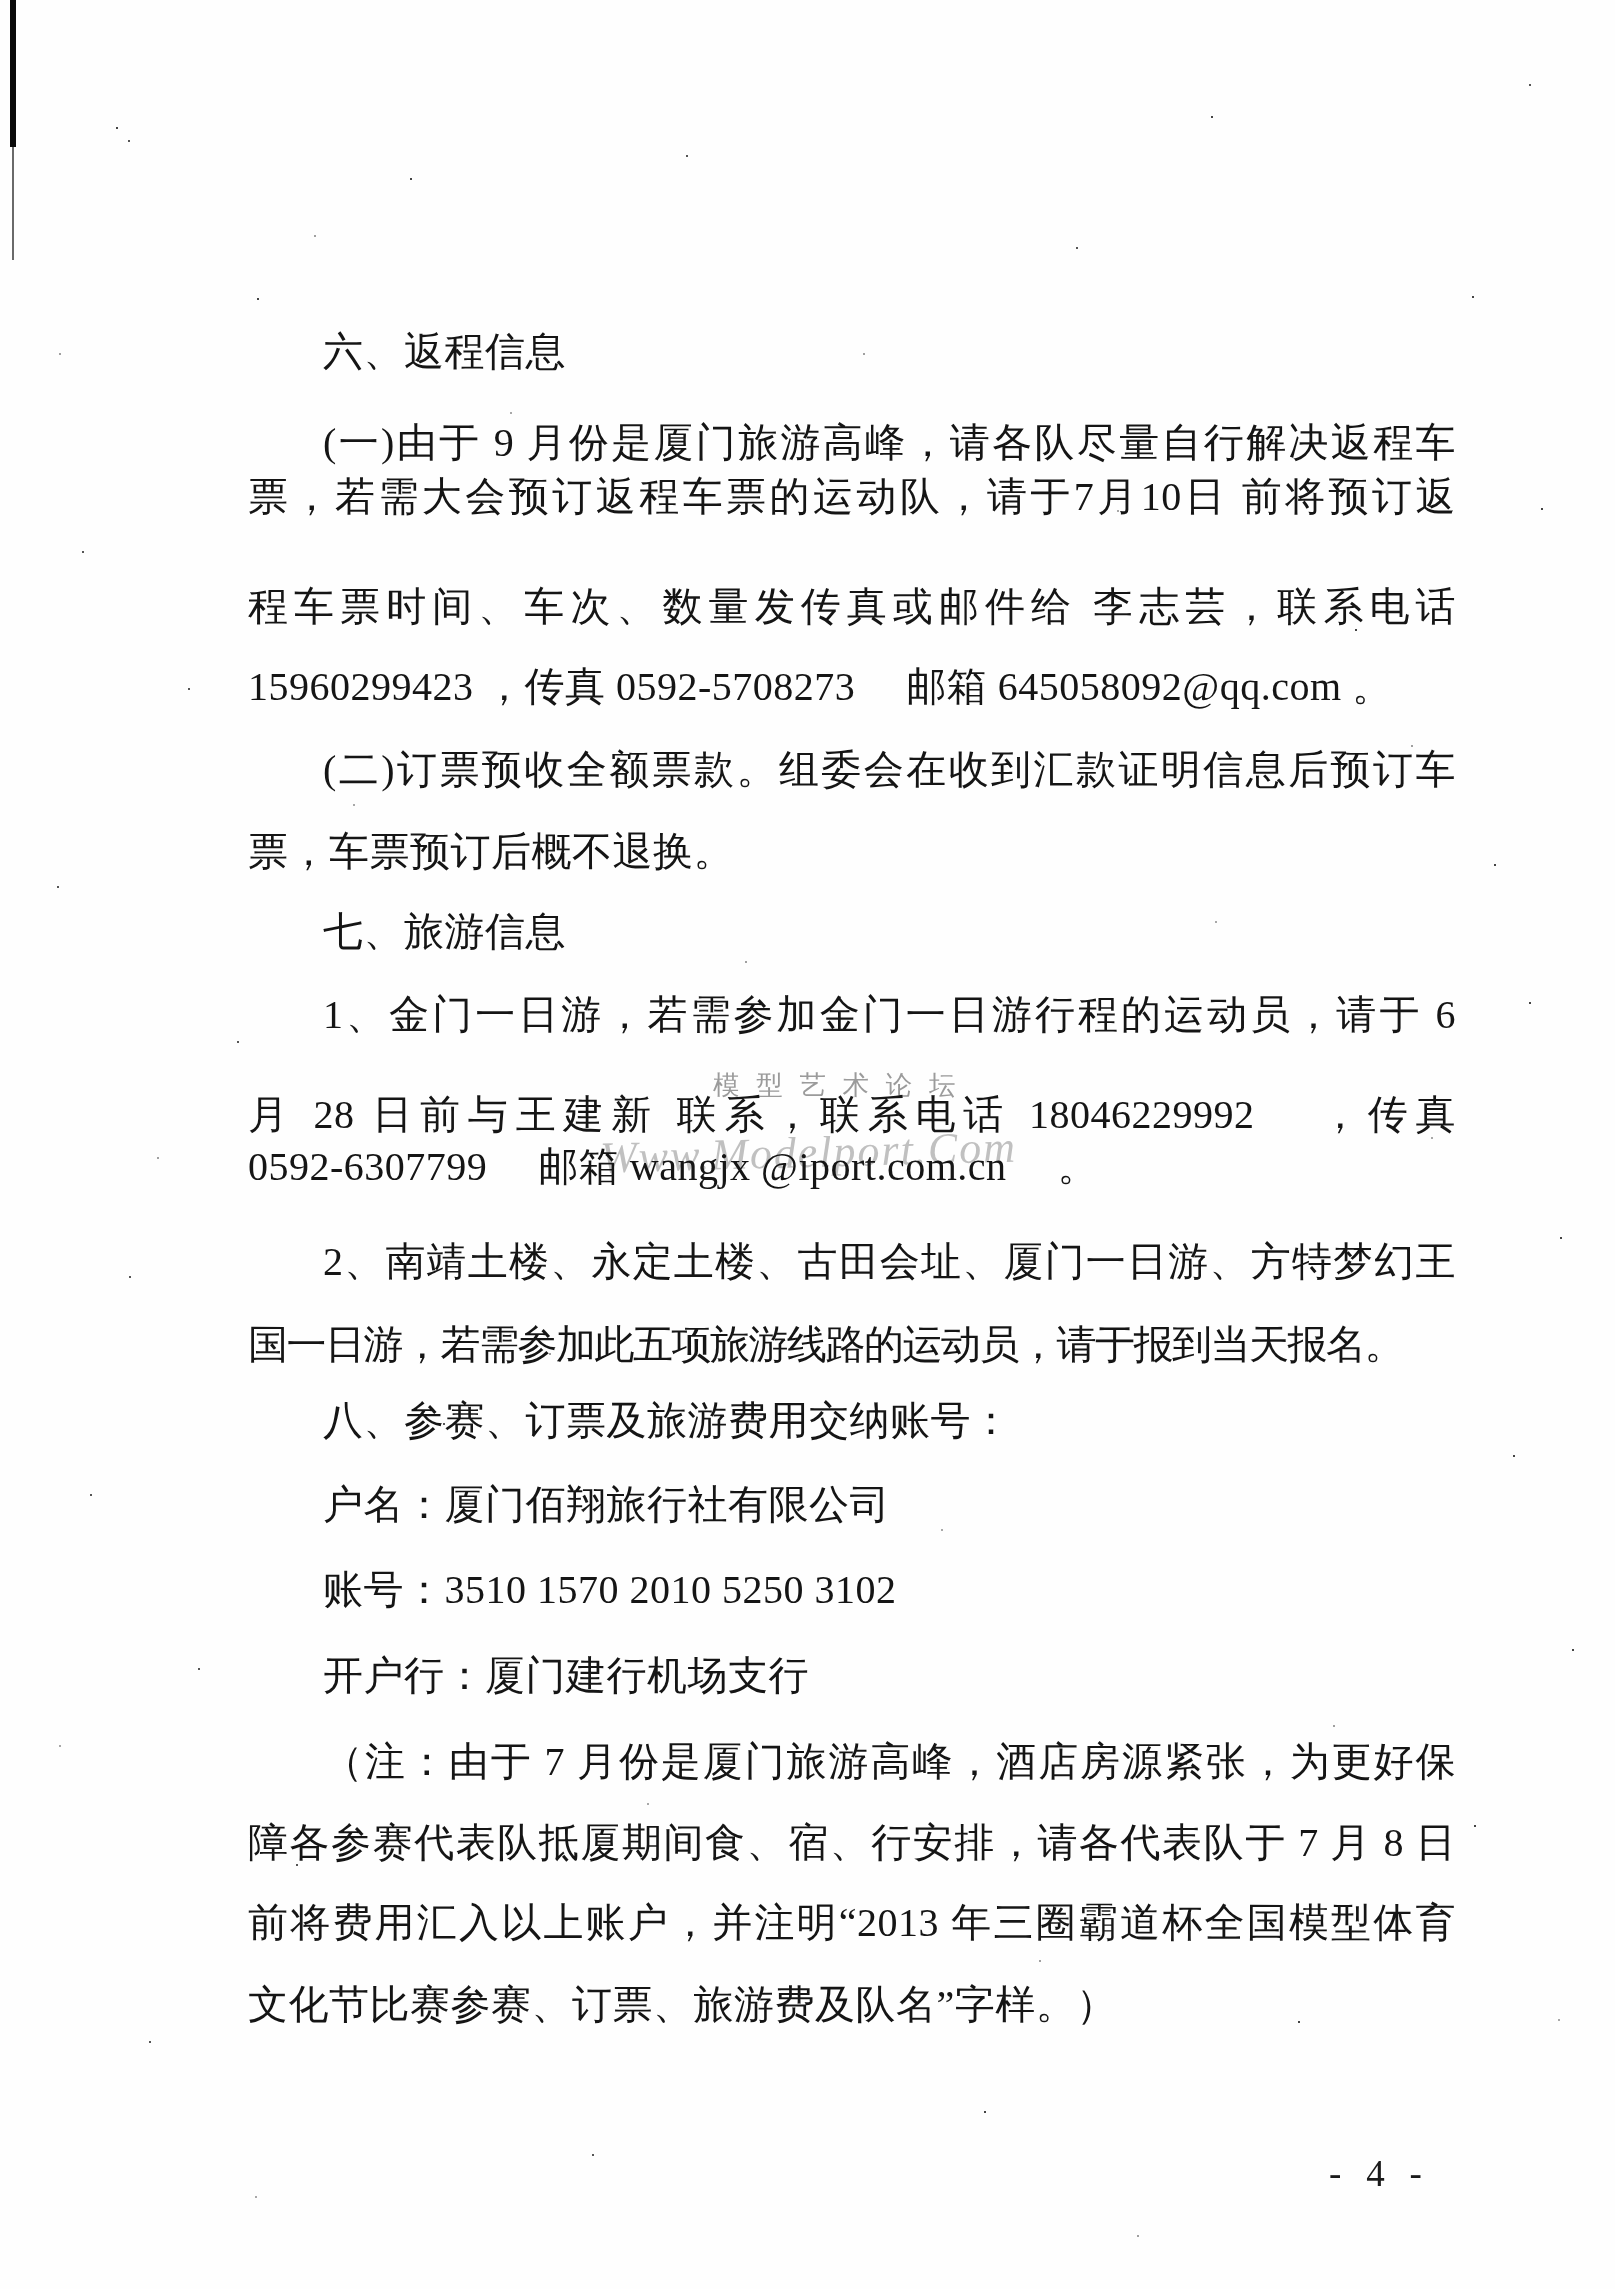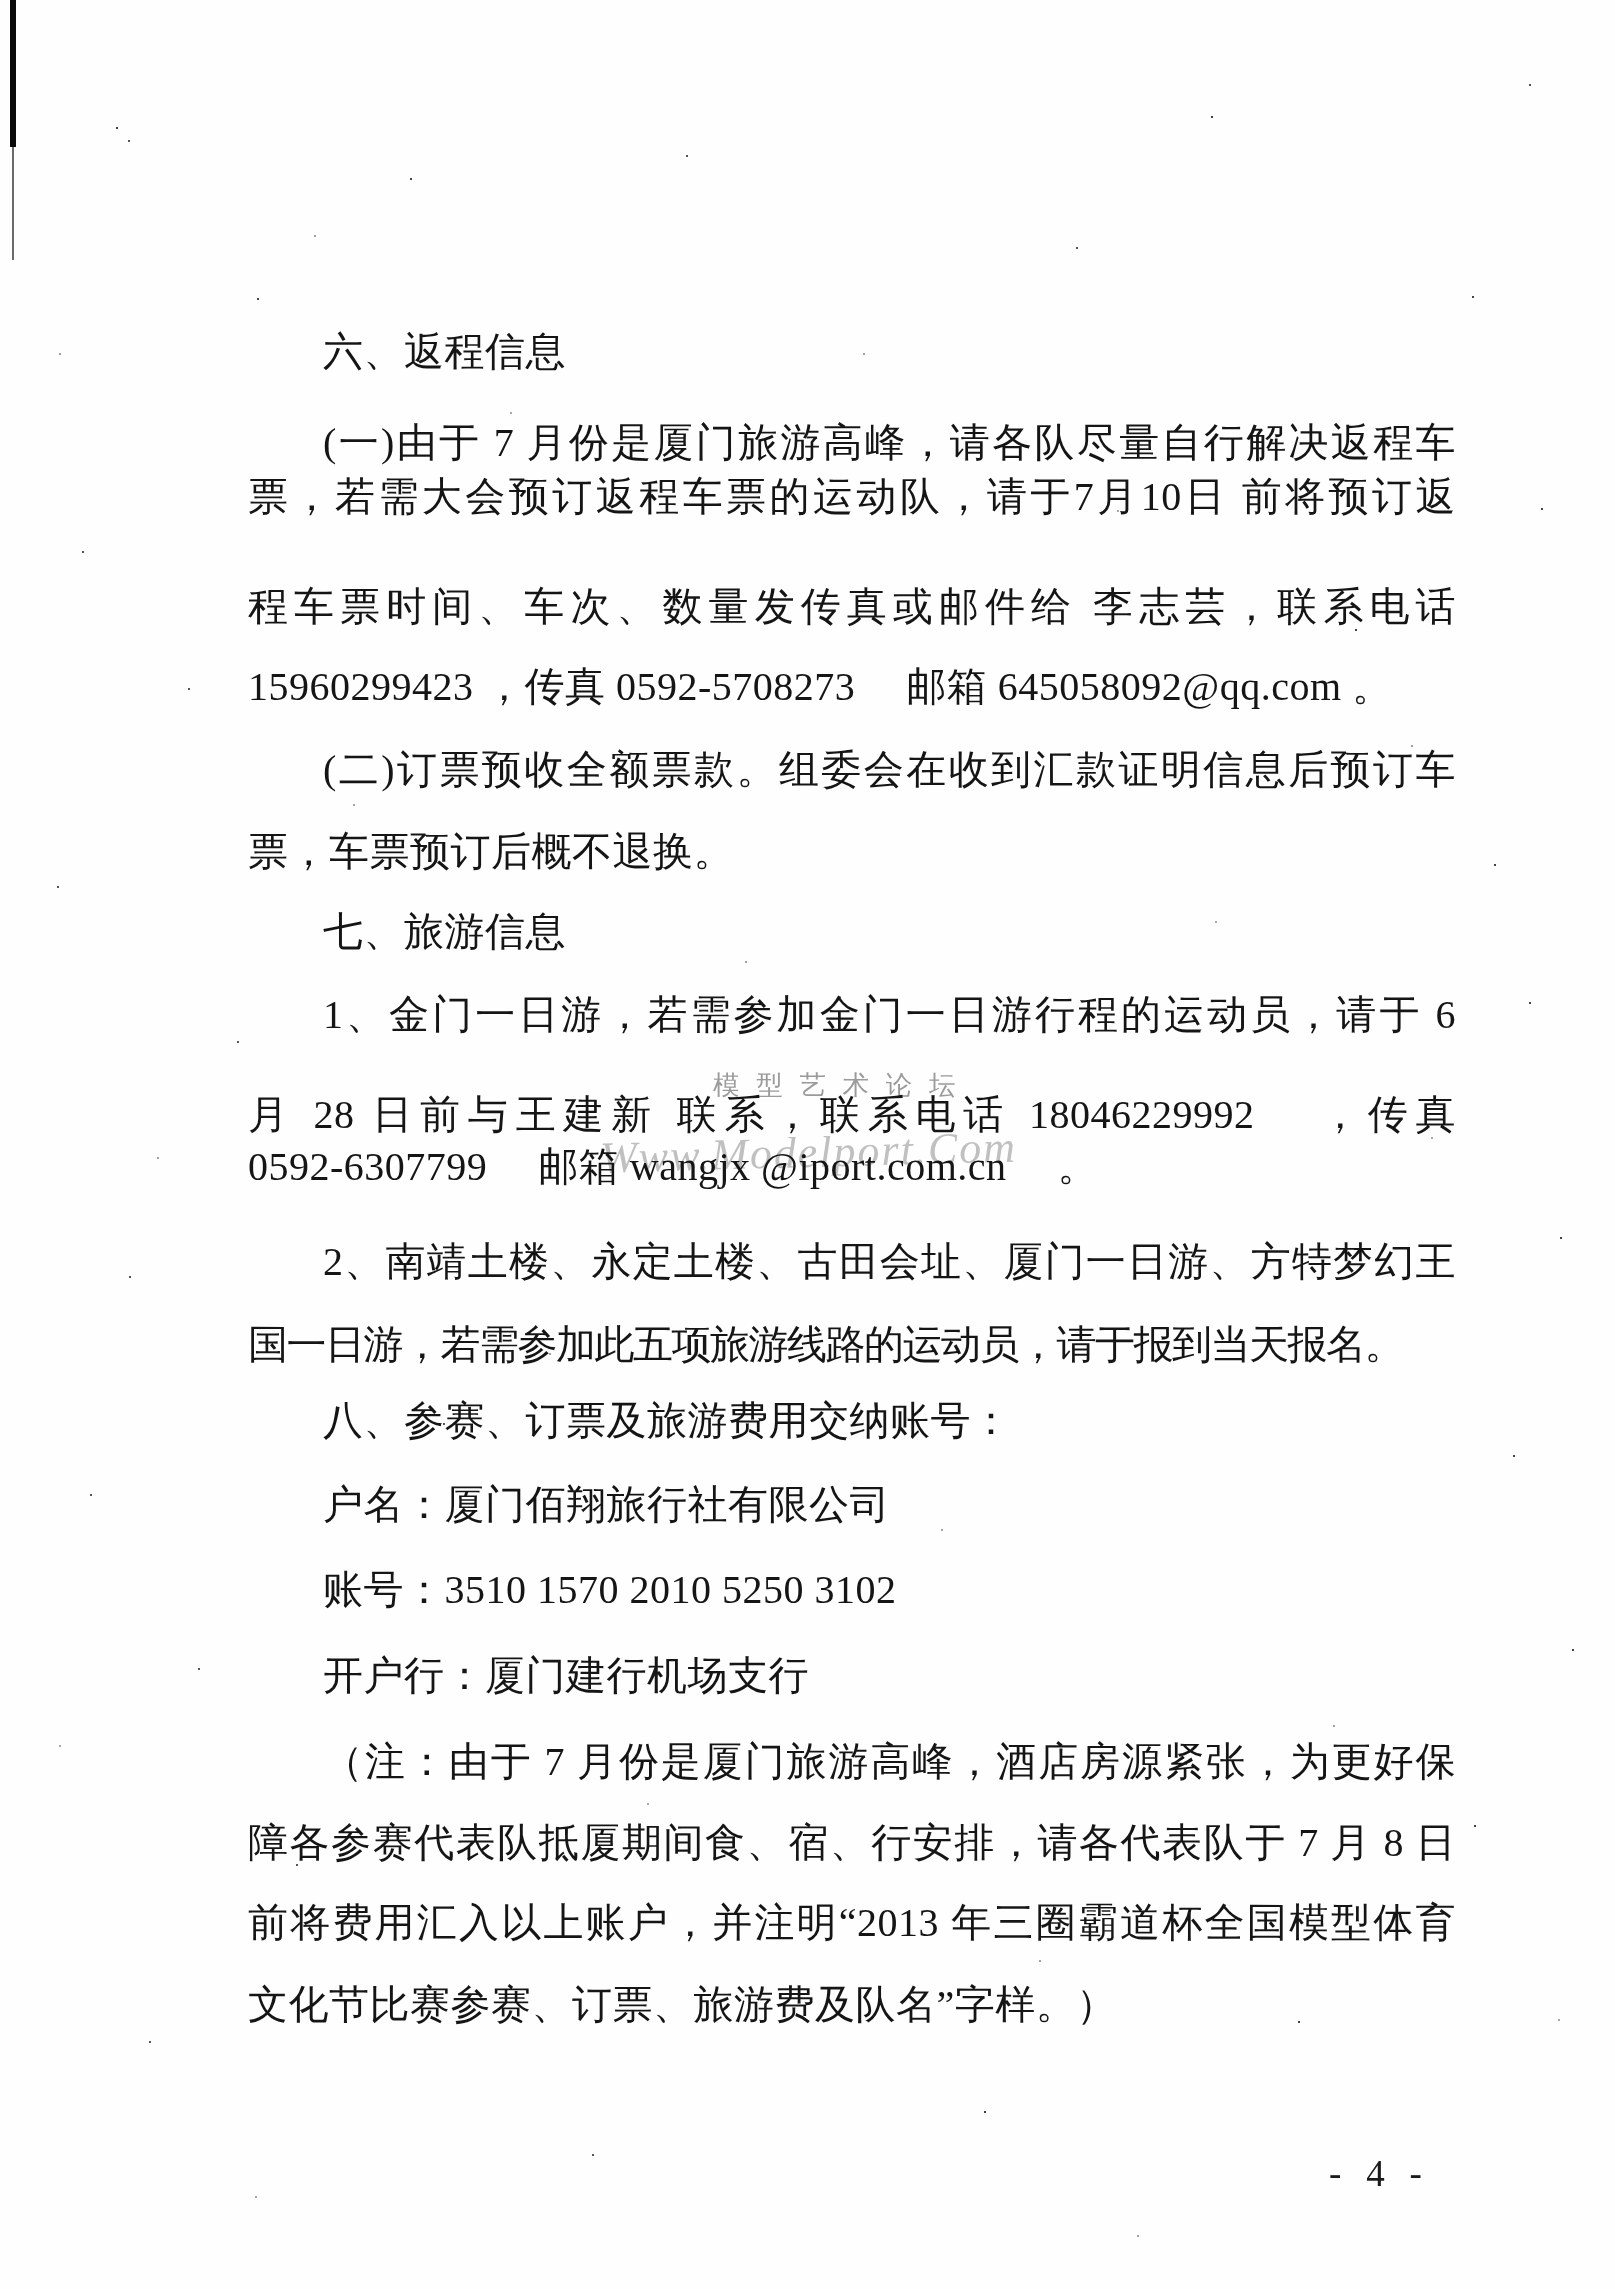--- a/index.html
+++ b/index.html
@@ -66,21 +66,21 @@
   <div class="artifact-a"></div>
   <div class="artifact-b"></div>
   <div class="speckle-dark"></div>
   <div class="speckle-faint"></div>
 
   <div class="wm-forum">模型艺术论坛</div>
   <div class="wm-script">Www.Modelport.Com</div>
 
   <div class="textblock">
     <div class="line indent" style="top:330px">六、返程信息</div>
-    <div class="line indent full" style="top:421px">(一)由于 7 月份是厦门旅游高峰，请各队尽量自行解决返程车</div>
+    <div class="line indent full" style="top:421px">(一)由于 9 月份是厦门旅游高峰，请各队尽量自行解决返程车</div>
     <div class="line full" style="top:475px">票，若需大会预订返程车票的运动队，请于7月10日 前将预订返</div>
     <div class="line full" style="top:585px">程车票时间、车次、数量发传真或邮件给 李志芸，联系电话</div>
     <div class="line plain" style="top:665px">15960299423 ，传真 0592-5708273　 邮箱 645058092@qq.com 。</div>
     <div class="line indent full" style="top:748px">(二)订票预收全额票款。组委会在收到汇款证明信息后预订车</div>
     <div class="line plain" style="top:830px">票，车票预订后概不退换。</div>
     <div class="line indent" style="top:910px">七、旅游信息</div>
     <div class="line indent full" style="top:993px">1、金门一日游，若需参加金门一日游行程的运动员，请于 6</div>
     <div class="line full" style="top:1093px">月 28 日前与王建新 联系，联系电话 18046229992 　，传真</div>
     <div class="line plain" style="top:1145px">0592-6307799　 邮箱 wangjx @iport.com.cn 　。</div>
     <div class="line indent full" style="top:1240px">2、南靖土楼、永定土楼、古田会址、厦门一日游、方特梦幻王</div>

